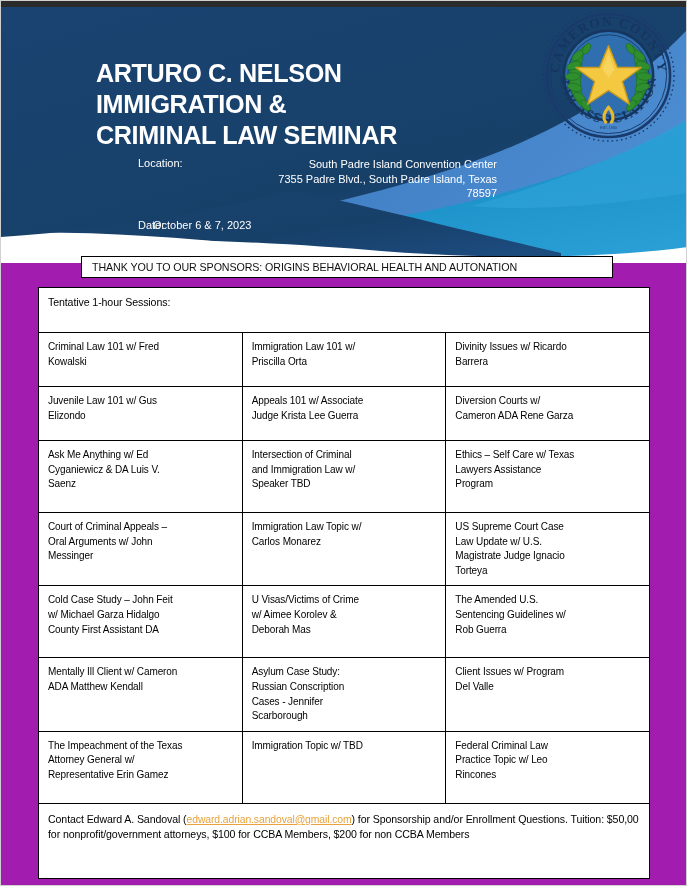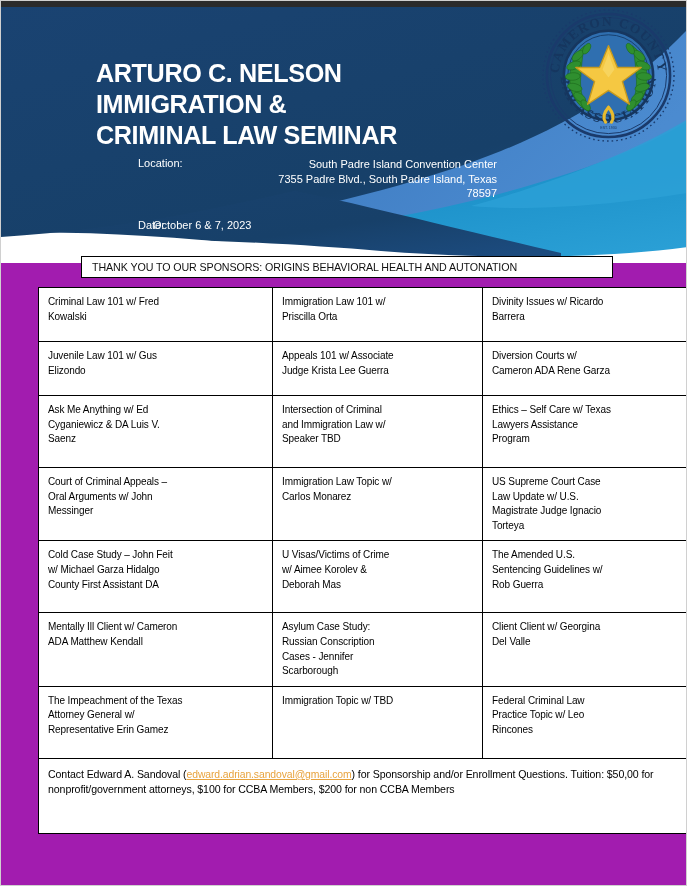--- a/index.html
+++ b/index.html
@@ -281,20 +281,23 @@
       </svg>
     </div>
   </div>
 
   <div class="sponsor-bar">
     <div class="sponsor-text">THANK YOU TO OUR SPONSORS: ORIGINS BEHAVIORAL HEALTH AND AUTONATION</div>
   </div>
 
   <table class="sessions-table">
     <tbody>
+      <tr class="header-row">
+        <td class="c1" colspan="3">Tentative 1-hour Sessions:</td>
+      </tr>
 
       <tr class="session-row">
         <td class="c1">
           <span class="cell-line">Criminal Law 101 w/ Fred</span>
           <span class="cell-line">Kowalski</span>
         </td>
         <td class="c2">
           <span class="cell-line">Immigration Law 101 w/</span>
           <span class="cell-line">Priscilla Orta</span>
         </td>
@@ -378,21 +381,21 @@
           <span class="cell-line">Mentally Ill Client w/ Cameron</span>
           <span class="cell-line">ADA Matthew Kendall</span>
         </td>
         <td class="c2">
           <span class="cell-line">Asylum Case Study:</span>
           <span class="cell-line">Russian Conscription</span>
           <span class="cell-line">Cases - Jennifer</span>
           <span class="cell-line">Scarborough</span>
         </td>
         <td class="c3">
-          <span class="cell-line">Client Client w/ Georgina</span>
+          <span class="cell-line">Client Issues w/ Program</span>
           <span class="cell-line">Del Valle</span>
         </td>
       </tr>
 
       <tr class="session-row tall2">
         <td class="c1">
           <span class="cell-line">The Impeachment of the Texas</span>
           <span class="cell-line">Attorney General w/</span>
           <span class="cell-line">Representative Erin Gamez</span>
         </td>

